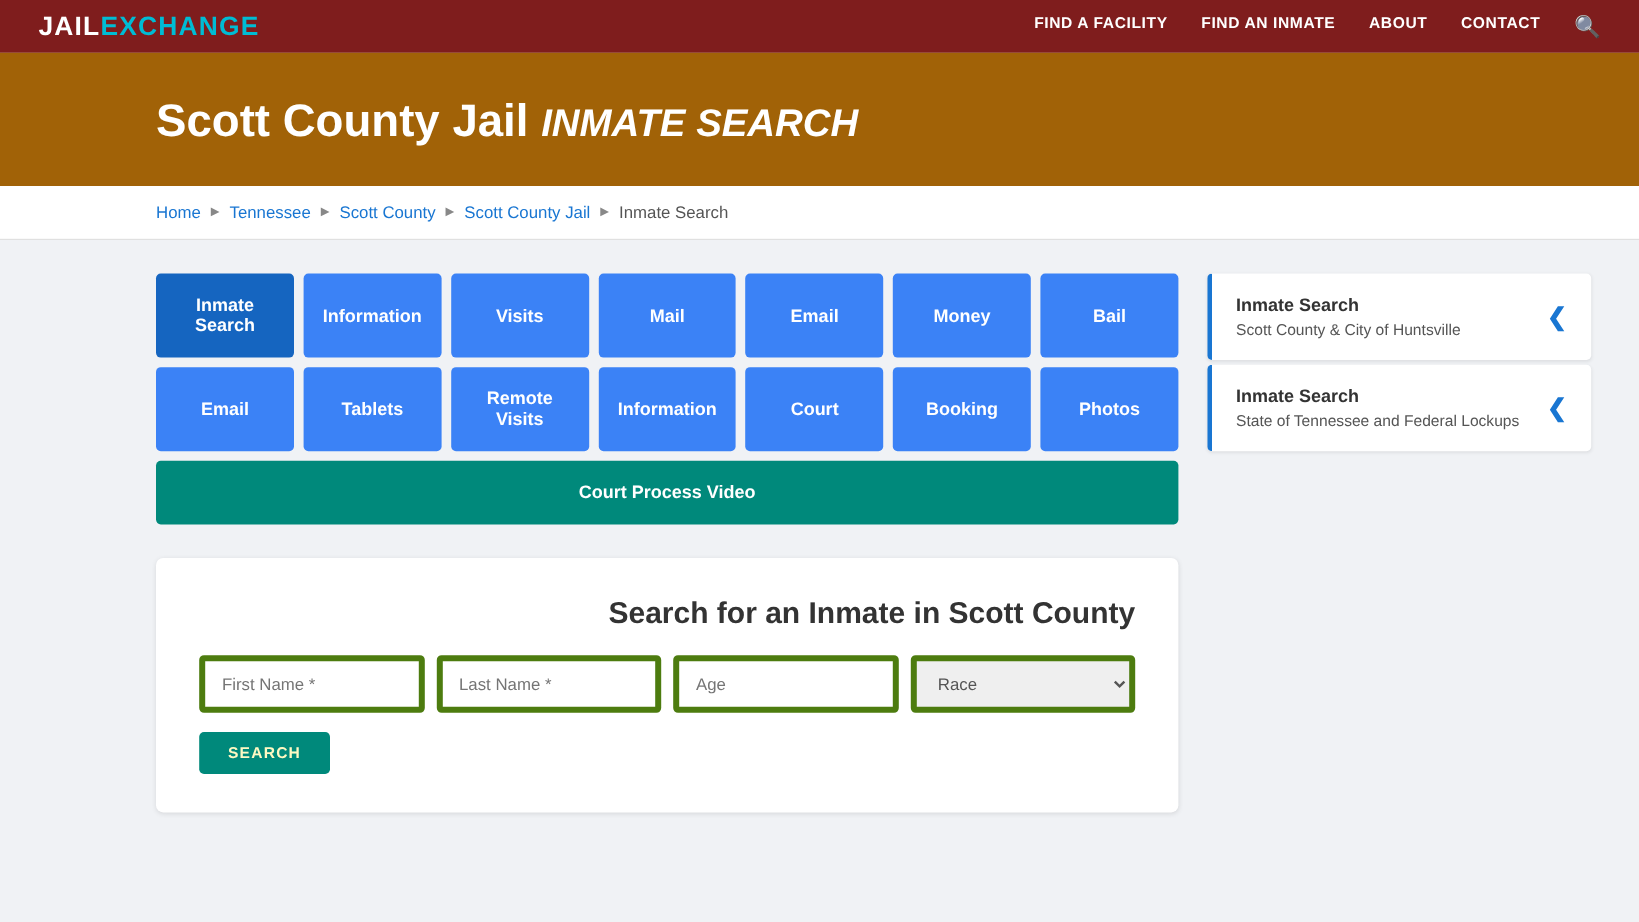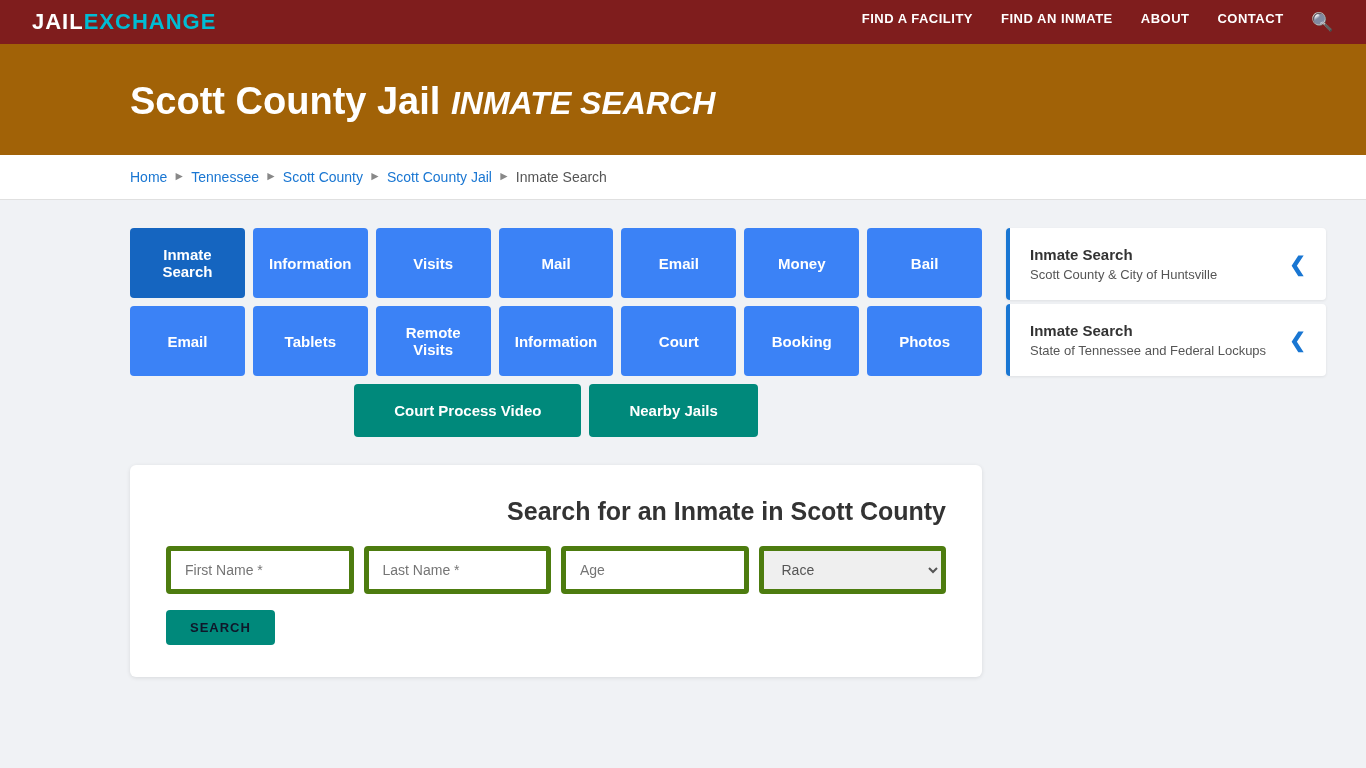--- a/index.html
+++ b/index.html
@@ -112,20 +112,21 @@
       text-align: center;
       min-width: 0;
     }
     .nav-btn.active {
       background: #1565c0;
     }
     .nav-row-last {
       display: flex;
       gap: 8px;
       justify-content: center;
+      flex-direction: column;
     }
     .nav-btn-last {
       padding: 18px 40px;
       font-size: 15px;
       font-weight: 600;
       color: #fff;
       background: #00897b;
       border: none;
       border-radius: 4px;
       cursor: pointer;
@@ -156,21 +157,21 @@
       flex: 1;
       min-width: 120px;
       padding: 10px 14px;
       border: 5px solid #4d7c0f;
       border-radius: 4px;
       font-size: 14px;
       color: #555;
     }
     .search-btn {
       background: #00897b;
-      color: #0f172a;
+      color: #fef9c3;
       border: none;
       border-radius: 4px;
       padding: 10px 24px;
       font-size: 13px;
       font-weight: 700;
       letter-spacing: 1px;
       cursor: pointer;
     }
 
     
@@ -262,21 +263,20 @@
         <button class="nav-btn">Email</button>
         <button class="nav-btn">Tablets</button>
         <button class="nav-btn">Remote Visits</button>
         <button class="nav-btn">Information</button>
         <button class="nav-btn">Court</button>
         <button class="nav-btn">Booking</button>
         <button class="nav-btn">Photos</button>
       </div>
       <div class="nav-row-last">
         <button class="nav-btn-last">Court Process Video</button>
-        <button class="nav-btn-last">Nearby Jails</button>
       </div>
     </div>
 
     <div class="search-card">
       <h2>Search for an Inmate in Scott County</h2>
       <div class="search-fields">
         <input type="text" placeholder="First Name *" style="">
         <input type="text" placeholder="Last Name *" style="">
         <input type="text" placeholder="Age" style="">
         <select>

